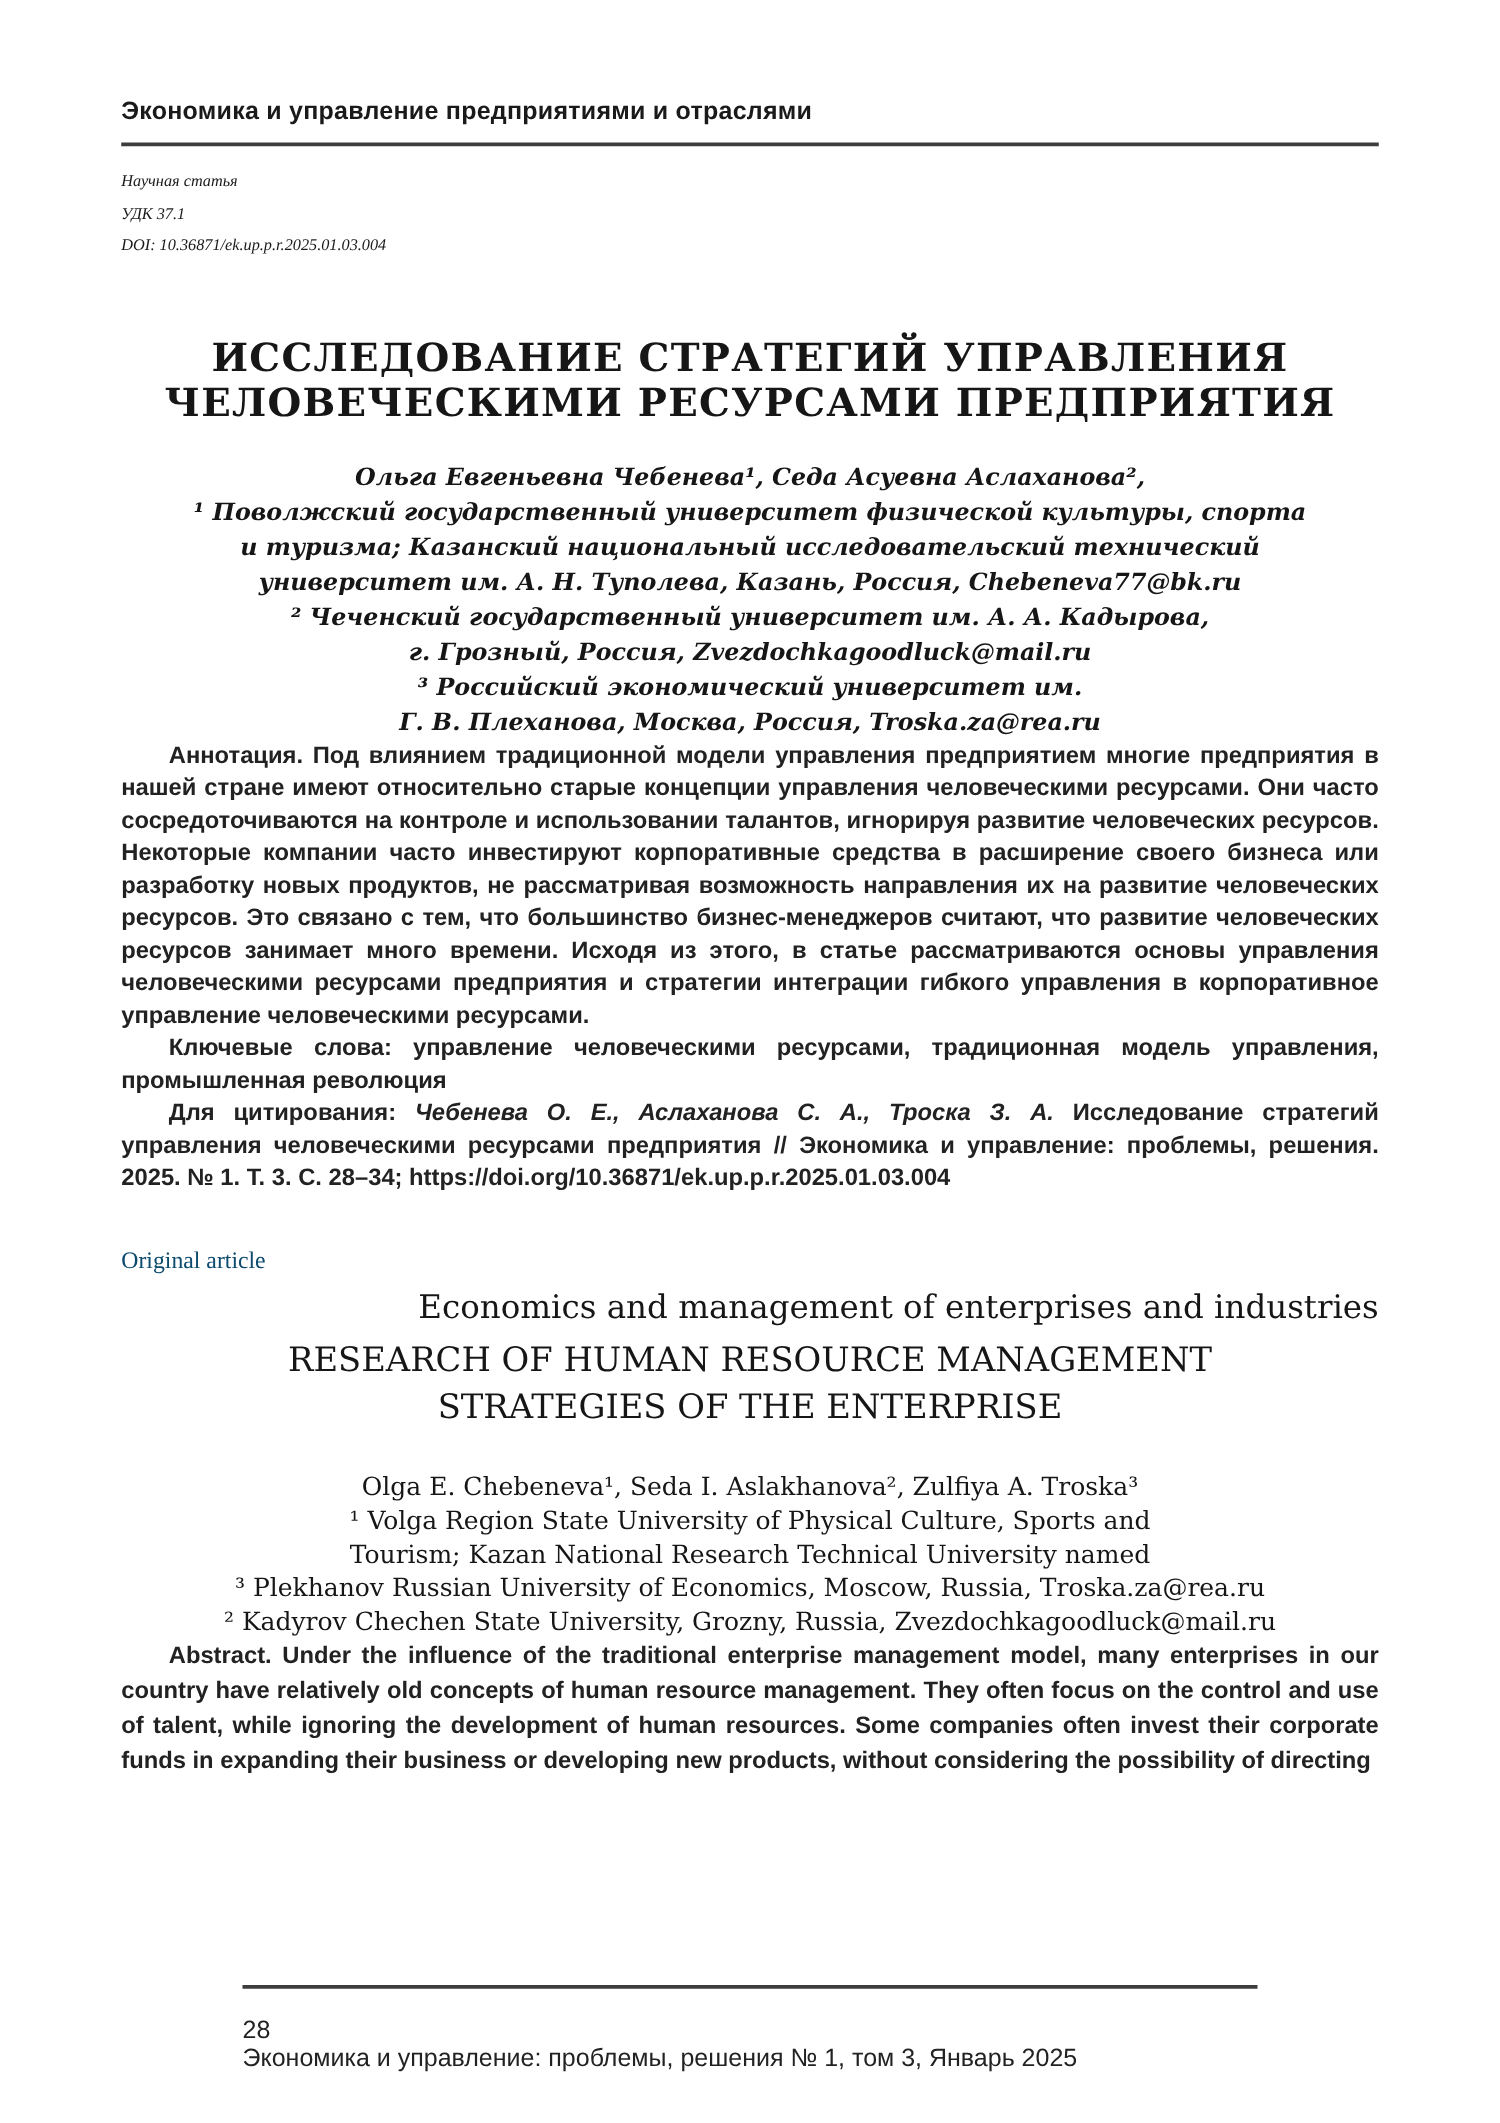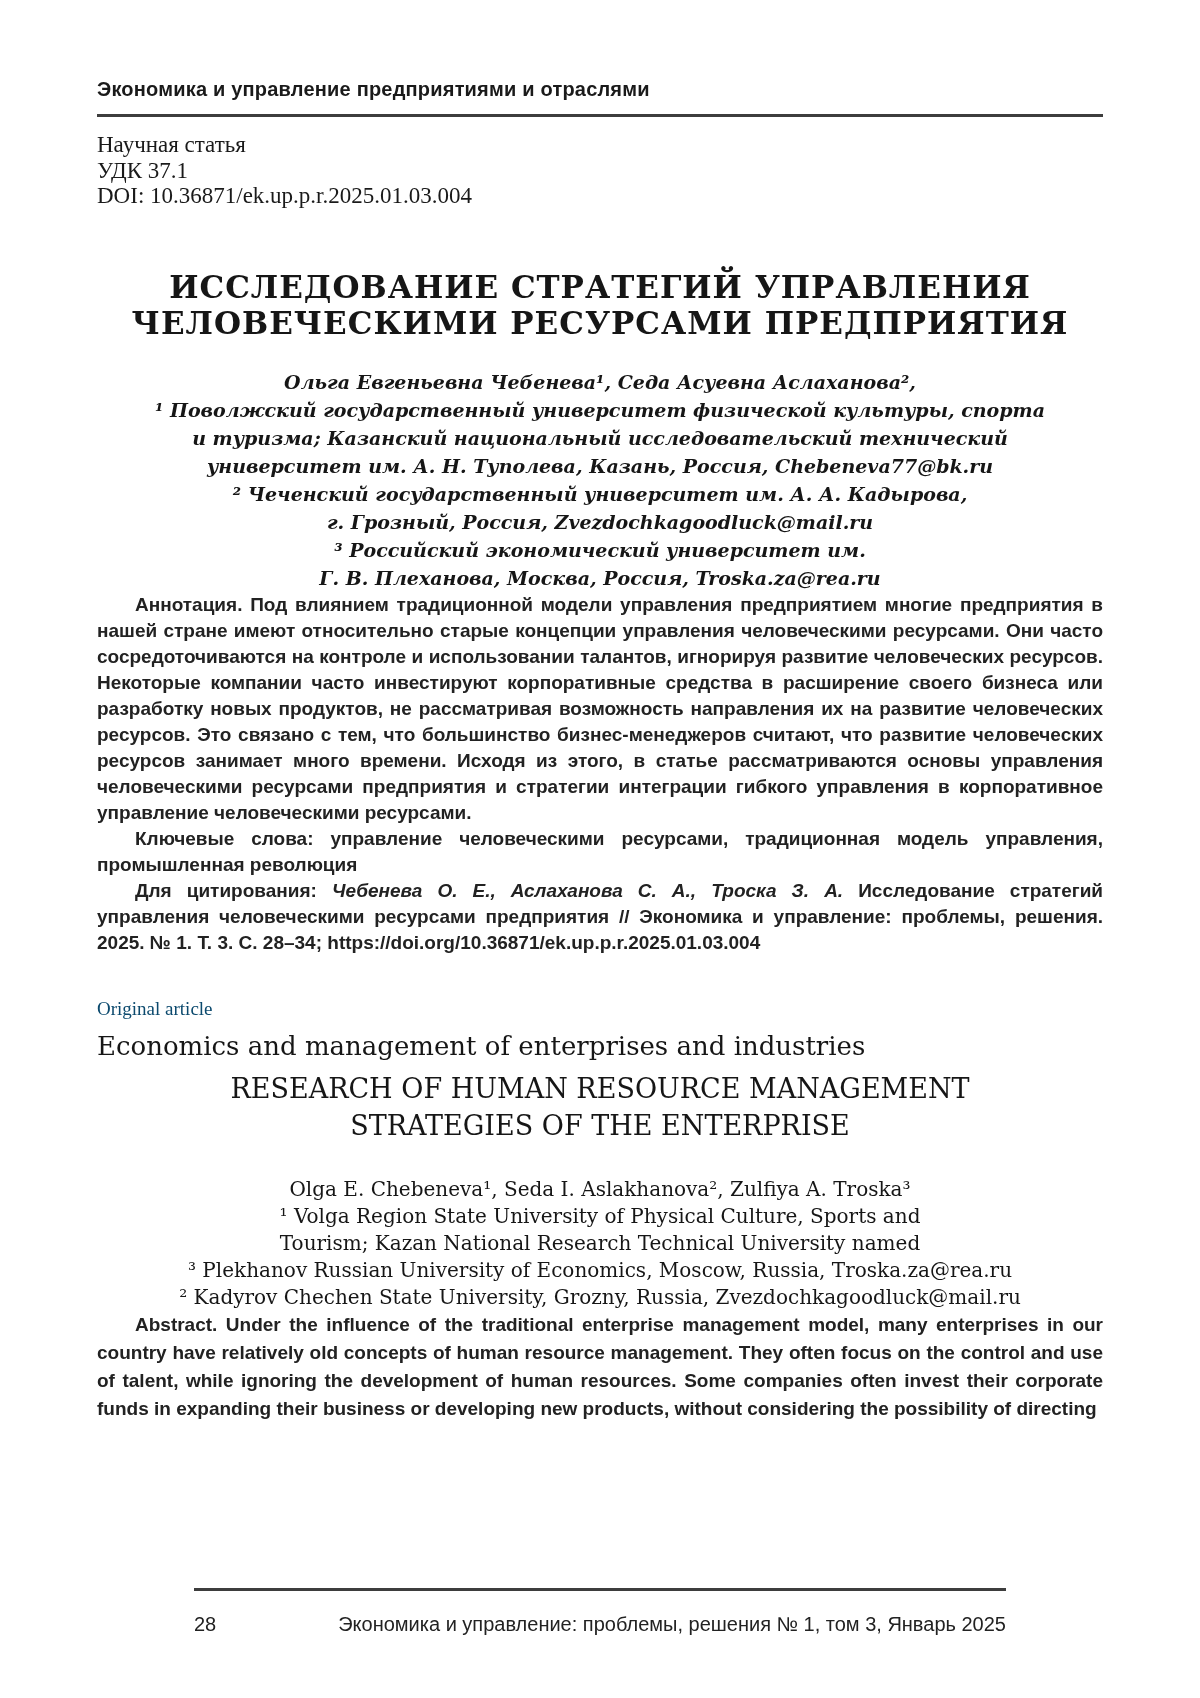--- a/index.html
+++ b/index.html
@@ -26,23 +26,24 @@
     letter-spacing:.2px;
     color:#1a1a1a;
   }
   .rule{
     border:none;
     border-top:3px solid #3d3d3d;
     margin:13px 0 0 0;
   }
   .meta{
     margin-top:15px;
-    font-size:23px;
+    font-size:13px;
     line-height:25.5px;
     color:#1a1a1a;
+    font-style:italic;
   }
   .ru-title{
     margin:60px auto 0 auto;
     max-width:940px;
     text-align:center;
     font-family:"DejaVu Serif",serif;
     font-weight:bold;
     font-size:31px;
     line-height:36px;
     letter-spacing:1px;
@@ -69,21 +70,21 @@
   .indent{text-indent:38px;}
   .ru-abstract{margin-top:50px;}
   .citation-authors{font-style:italic;}
   .en-type{
     margin-top:42px;
     font-size:19px;
     color:#0c4a6e;
   }
   .en-section-title{
     margin-top:10px;
-    text-align:left;
+    text-align:right;
     font-family:"DejaVu Serif",serif;
     font-size:26px;
     line-height:32px;
     color:#161616;
   }
   .en-title{
     margin:8px auto 0 auto;
     max-width:860px;
     text-align:center;
     font-family:"DejaVu Serif",serif;
@@ -112,20 +113,21 @@
     margin:0;
   }
   .footer-row{
     margin-top:22px;
     display:flex;
     justify-content:space-between;
     align-items:baseline;
     font-family:"Liberation Sans",sans-serif;
     font-size:20px;
     color:#222222;
+    flex-direction:column;
   }
 </style>
 </head>
 <body>
 
 <div class="page">
 
   <div class="section-header">Экономика и управление предприятиями и отраслями</div>
   <hr class="rule">
 

